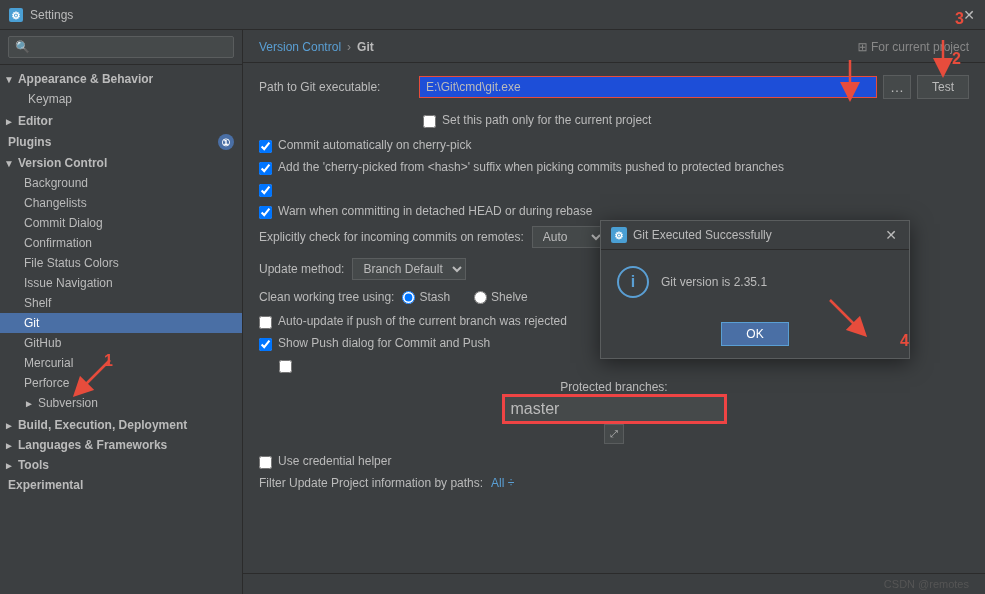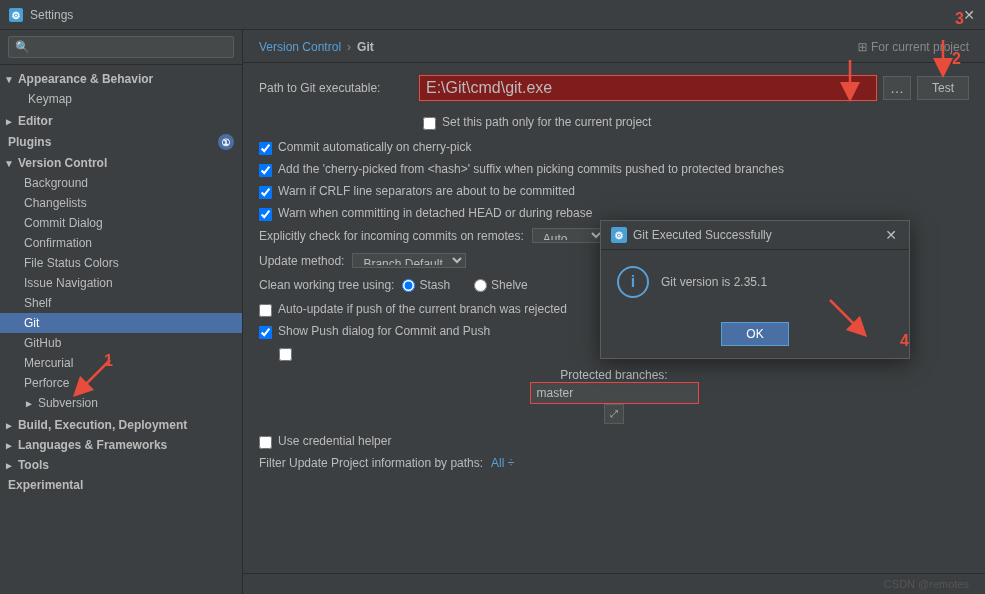--- a/index.html
+++ b/index.html
@@ -165,25 +165,25 @@
       min-width: 160px;
     }
     .field-input-group {
       display: flex;
       align-items: center;
       flex: 1;
       gap: 6px;
     }
     .path-input {
       flex: 1;
-      background: #7f1d1d;
+      background: #1d4ed8;
       border: 1px solid #e74c3c;
       color: #bbbbbb;
       padding: 3px 6px;
-      font-size: 16px;
+      font-size: 12px;
       outline: none;
     }
     .browse-btn {
       width: 28px;
       height: 24px;
       background: #45494a;
       border: 1px solid #5a5d5e;
       color: #bbbbbb;
       cursor: pointer;
       display: flex;
@@ -223,21 +223,21 @@
       margin-bottom: 10px;
     }
     .inline-label { font-size: 12px; color: #bbbbbb; }
     .select-box {
       background: #45494a;
       border: 1px solid #5a5d5e;
       color: #bbbbbb;
       padding: 2px 6px;
       font-size: 12px;
       cursor: pointer;
-      height: 15px;
+      height: 22px;
     }
     .radio-group {
       display: flex;
       align-items: center;
       gap: 24px;
     }
     .radio-label {
       display: flex;
       align-items: center;
       gap: 4px;
@@ -246,24 +246,24 @@
       cursor: pointer;
     }
     .protected-branches-row {
       display: flex;
       align-items: center;
       margin-bottom: 10px;
       flex-direction: column;
     }
     .protected-input {
       background: #45494a;
-      border: 1px solid #ef4444;
+      border: 3px solid #ef4444;
       color: #bbbbbb;
       padding: 3px 6px;
-      font-size: 12px;
+      font-size: 16px;
       flex: 1;
       outline: none;
     }
     .expand-btn {
       width: 20px;
       height: 20px;
       background: #45494a;
       border: 1px solid #5a5d5e;
       color: #bbbbbb;
       cursor: pointer;
@@ -496,21 +496,20 @@
         <div class="checkbox-row">
           <input type="checkbox" checked="" style="">
           <span class="checkbox-label">Commit automatically on cherry-pick</span>
         </div>
         <div class="checkbox-row">
           <input type="checkbox" checked="" style="">
           <span class="checkbox-label">Add the 'cherry-picked from &lt;hash&gt;' suffix when picking commits pushed to protected branches</span>
         </div>
         <div class="checkbox-row">
           <input type="checkbox" checked="" style="">
-          <span class="checkbox-label">Warn if CRLF line separators are about to be committed</span>
         </div>
         <div class="checkbox-row">
           <input type="checkbox" checked="" style="">
           <span class="checkbox-label">Warn when committing in detached HEAD or during rebase</span>
         </div>
 
         <div class="inline-row section-gap">
           <span class="inline-label">Explicitly check for incoming commits on remotes:</span>
           <select class="select-box">
             <option>Auto</option>

